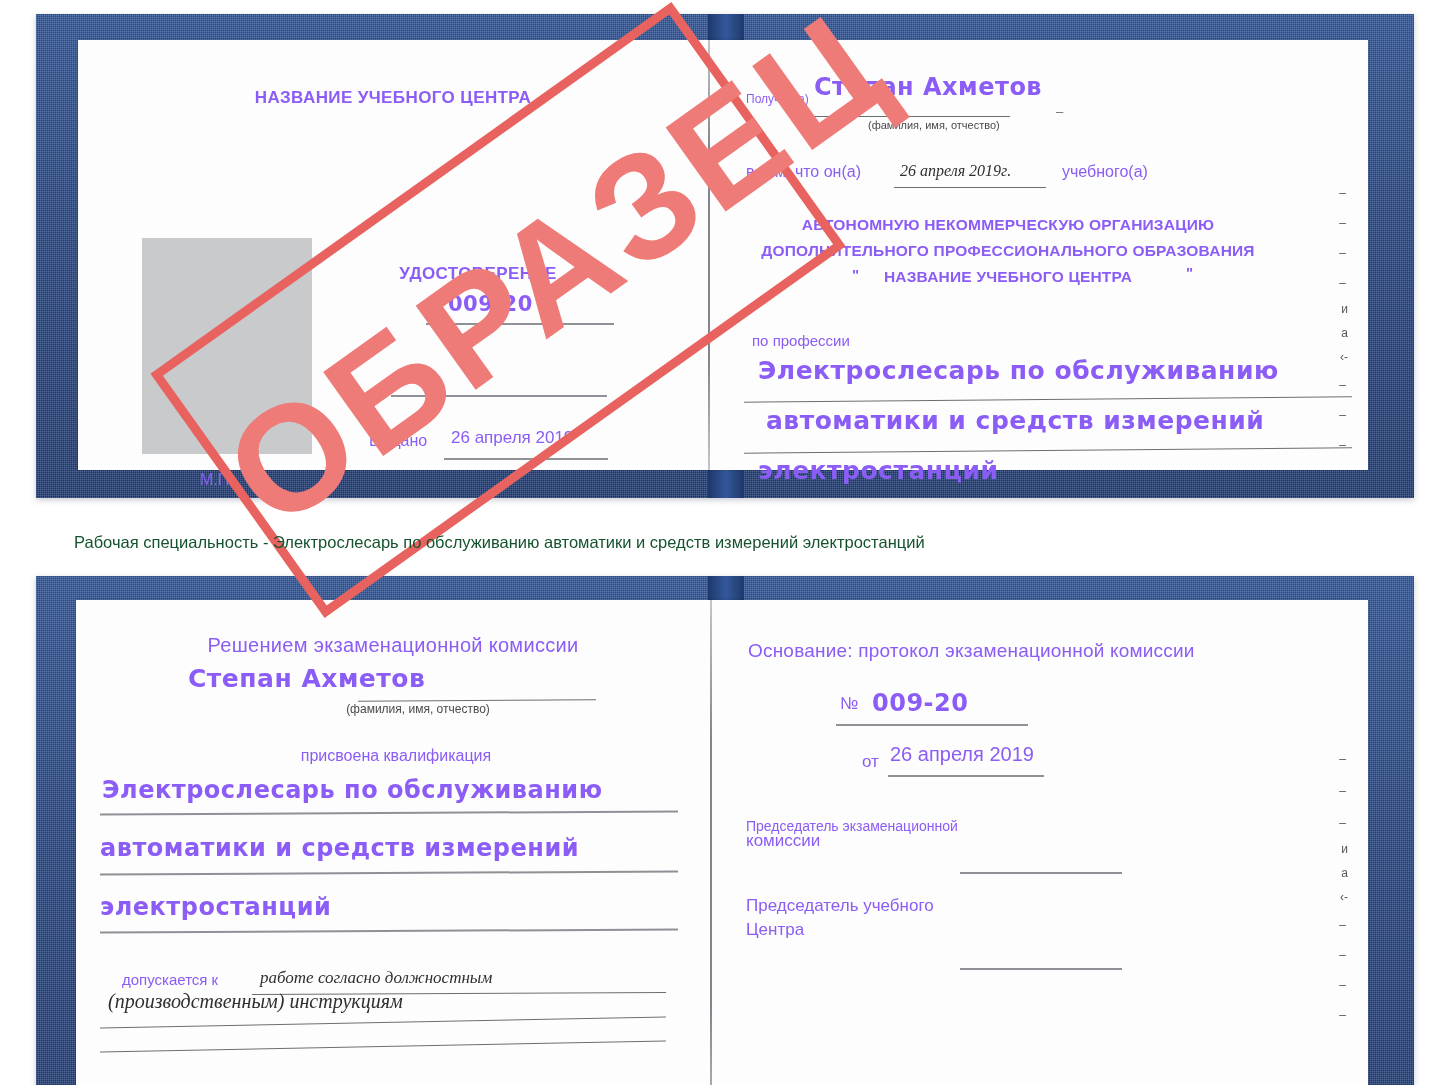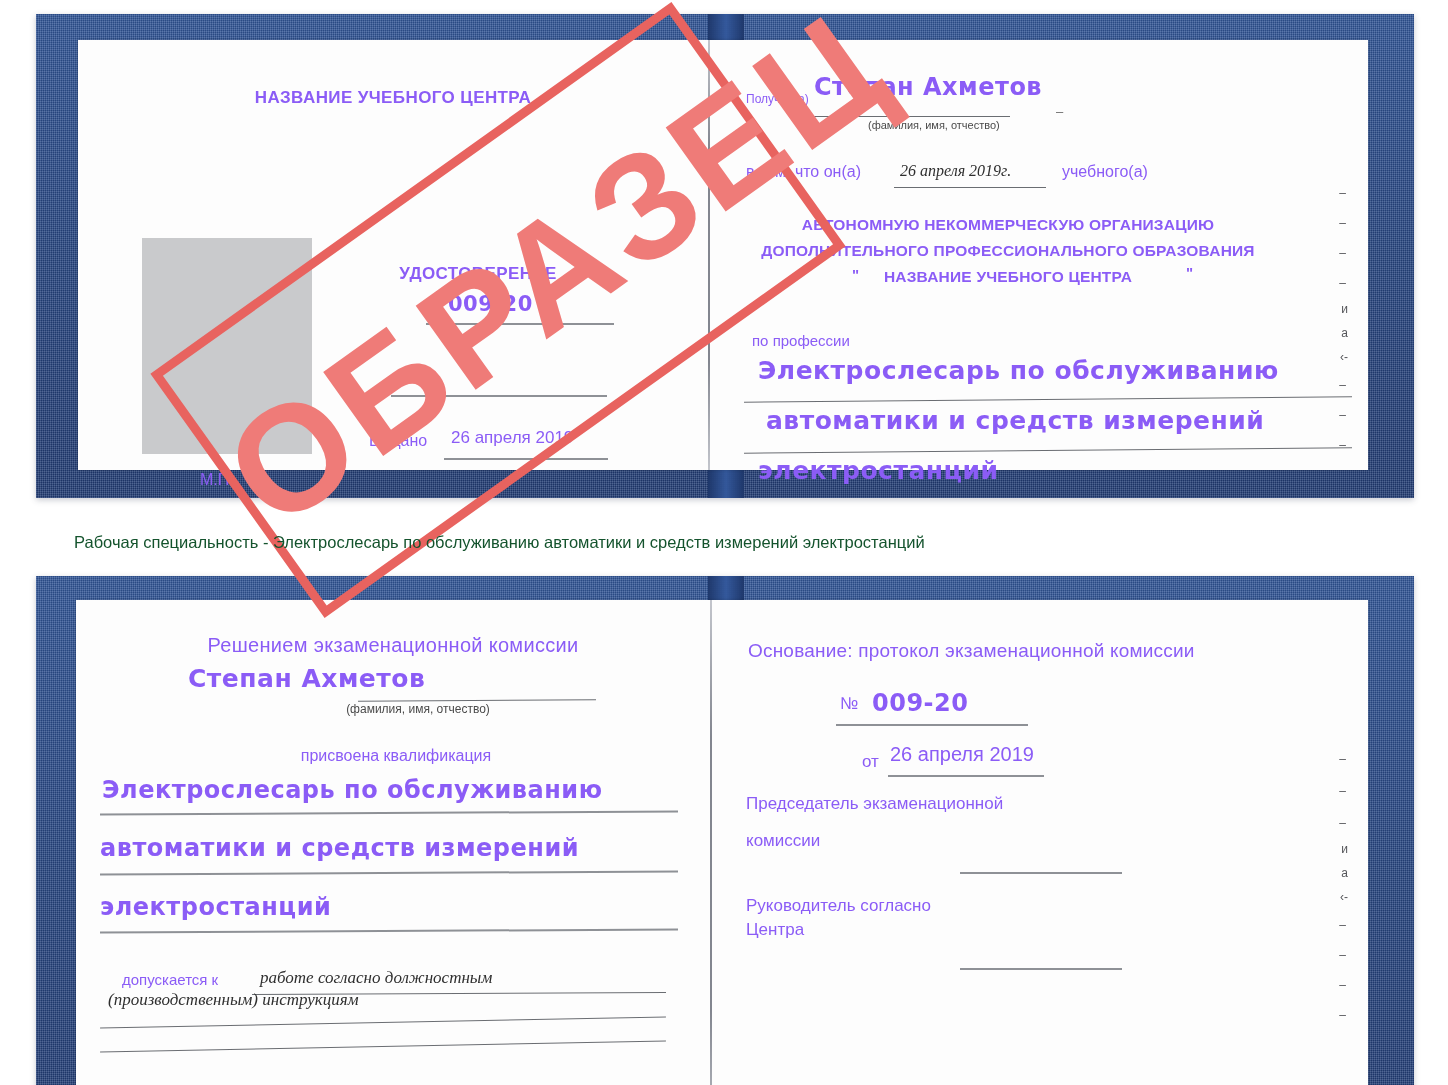--- a/index.html
+++ b/index.html
@@ -251,42 +251,42 @@
 
       <div class="hand" style="left:24px; top:234px; font-size:24px;">автоматики и средств измерений</div>
       <div class="rule" style="left:24px; top:272px; width:578px; transform:rotate(-0.3deg);"></div>
 
       <div class="hand" style="left:24px; top:293px; font-size:24px;">электростанций</div>
       <div class="rule" style="left:24px; top:330px; width:578px; transform:rotate(-0.3deg);"></div>
 
       <div class="lbl" style="left:46px; top:371px; font-size:15px;">допускается к</div>
       <div class="serif-ital" style="left:184px; top:368px; font-size:17px;">работе согласно должностным</div>
       <div class="rule thin" style="left:176px; top:393px; width:414px; transform:rotate(-0.3deg);"></div>
-      <div class="serif-ital" style="left:32px; top:390px; font-size:17px;text-align:center;">(производственным) инструкциям</div>
+      <div class="serif-ital" style="left:32px; top:390px; font-size:20px;text-align:center;">(производственным) инструкциям</div>
       <div class="rule thin" style="left:24px; top:422px; width:566px; transform:rotate(-1.1deg);"></div>
       <div class="rule thin" style="left:24px; top:446px; width:566px; transform:rotate(-1.1deg);"></div>
     </div>
 
     <div class="page page-right" style="width:656px;">
 
       <div class="lbl" style="left:36px; top:40px; font-size:19px; letter-spacing:.2px;">Основание: протокол экзаменационной комиссии</div>
 
       <div class="lbl" style="left:128px; top:94px; font-size:17px;">№</div>
       <div class="hand" style="left:160px; top:89px; font-size:24px;">009-20</div>
       <div class="rule" style="left:124px; top:124px; width:192px;"></div>
 
       <div class="lbl" style="left:150px; top:152px; font-size:17px;">от</div>
       <div class="lbl" style="left:178px; top:143px; font-size:20px;">26 апреля 2019</div>
       <div class="rule" style="left:176px; top:175px; width:156px;"></div>
 
-      <div class="lbl" style="left:34px; top:194px; font-size:17px;">Председатель экзаменационной</div>
+      <div class="lbl" style="left:34px; top:218px; font-size:14px;">Председатель экзаменационной</div>
       <div class="lbl" style="left:34px; top:231px; font-size:17px;">комиссии</div>
       <div class="rule" style="left:248px; top:272px; width:162px;"></div>
 
-      <div class="lbl" style="left:34px; top:296px; font-size:17px;">Руководитель согласно</div>
+      <div class="lbl" style="left:34px; top:296px; font-size:17px;">Председатель учебного</div>
       <div class="lbl" style="left:34px; top:320px; font-size:17px;">Центра</div>
       <div class="rule" style="left:248px; top:368px; width:162px;"></div>
 
       <div>
         <div class="edge-scrap" style="right:22px; top:152px;">–</div>
         <div class="edge-scrap" style="right:22px; top:184px;">–</div>
         <div class="edge-scrap" style="right:22px; top:216px;">–</div>
         <div class="edge-scrap" style="right:20px; top:242px;">и</div>
         <div class="edge-scrap" style="right:20px; top:266px;">а</div>
         <div class="edge-scrap" style="right:20px; top:290px;">‹-</div>

